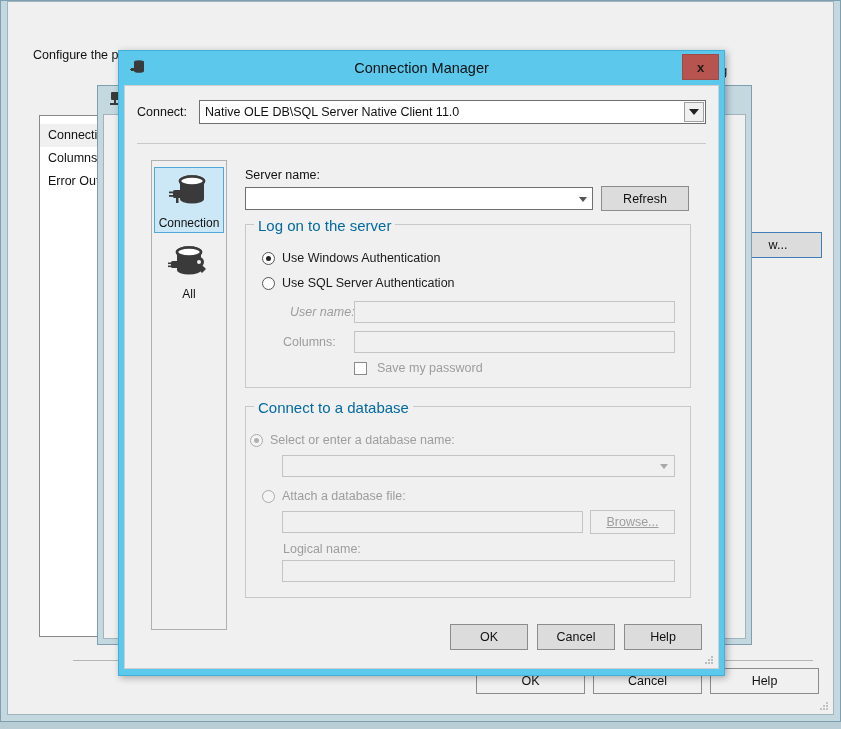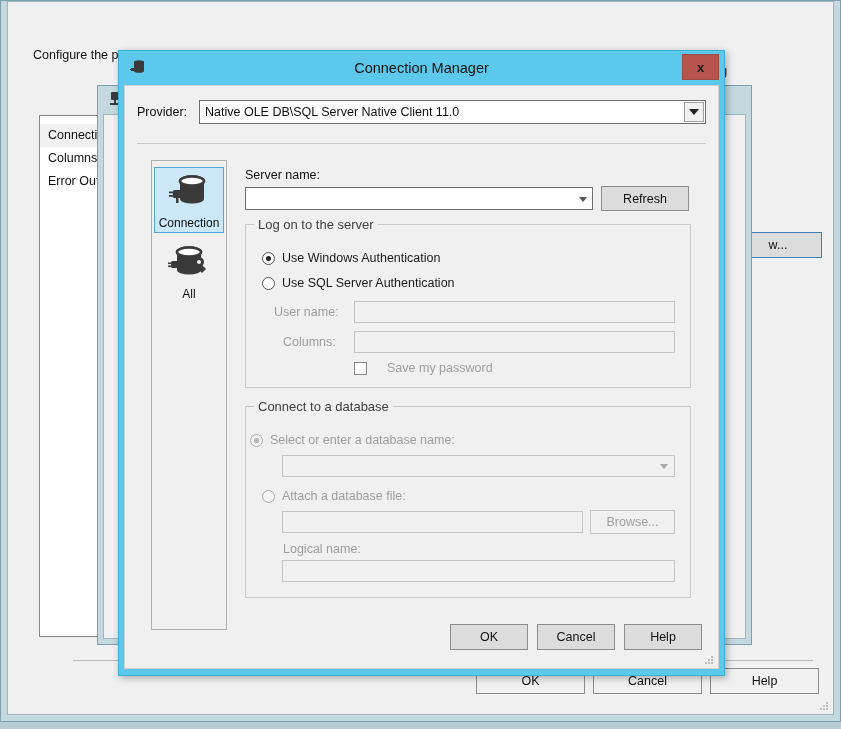--- a/index.html
+++ b/index.html
@@ -332,22 +332,22 @@
   
   .groupbox {
     position: absolute;
     border: 1px solid #c8c8c8;
   }
   .group-title {
     position: absolute;
     top: -8px; left: 8px;
     background: #f0f0f0;
     padding: 0 4px;
-    font-size: 13px;
-    color: #404040;
+    font-size: 15px;
+    color: #0369a1;
   }
 
   #group-logon { left: 6px; top: 64px; width: 446px; height: 164px; }
   #group-db   { left: 6px; top: 246px; width: 446px; height: 192px; }
 
   .radio-row {
     position: absolute;
     display: flex;
     align-items: center;
     gap: 7px;
@@ -394,37 +394,38 @@
     position: absolute;
     right: 1px; top: 0;
     width: 18px; height: 20px;
     display: flex; align-items: center; justify-content: center;
   }
 
   .checkbox-row {
     position: absolute;
     display: flex;
     align-items: center;
-    gap: 20px;
+    gap: 10px;
     font-size: 12.5px;
   }
   .checkbox {
     width: 13px; height: 13px;
     border: 1px solid #8a8a8a;
     background: #fff;
     flex: none;
   }
 
   .gbtn {
     position: absolute;
     background: #f0f0f0;
     border: 1px solid #c4c4c4;
     font-size: 12.5px;
     display: flex; align-items: center; justify-content: center;
     color: #9d9d9d;
+    text-decoration: underline;
   }
 
   
   #cm-footer-test {
     position: absolute;
     left: 26px; bottom: 18px;
     width: 136px; height: 26px;
     background: #dcdcdc;
     border: 1px solid #8c8c8c;
     font-size: 12.5px;
@@ -520,21 +521,21 @@
         <rect x="1" y="11" width="1.5" height="1" fill="#3a3a3a"></rect>
       </svg>
     </span>
     <div id="cm-title">Connection Manager</div>
     <div id="cm-close">x</div>
   </div>
 
   <div id="cm-client">
 
     <div id="provider-row">
-      <span id="provider-label" class="field-label">Provider:</span>
+      <span id="provider-label" class="field-label">Connect:</span>
       <div id="provider-combo">
         <span id="provider-value">Native OLE DB\SQL Server Native Client 11.0</span>
         <span id="provider-arrow">
           <span class="tri-down"></span>
         </span>
       </div>
     </div>
     <div id="cm-sep"></div>
 
     <div id="cm-sidebar">
@@ -582,21 +583,21 @@
         <div class="radio-row" style="left:16px; top:26px;">
           <span class="radio checked"></span>
           <span>Use Windows Authentication</span>
         </div>
 
         <div class="radio-row" style="left:16px; top:51px;">
           <span class="radio"></span>
           <span>Use SQL Server Authentication</span>
         </div>
 
-        <span class="field-label dim" style="position:absolute; left:28px; top:80px;">User name:</span>
+        <span class="field-label dim" style="position:absolute; left:44px; top:80px;font-style:italic;">User name:</span>
         <div class="textbox dis" style="left:108px; top:76px; width:321px;"></div>
 
         <span class="field-label dim" style="position:absolute; left:37px; top:110px;">Columns:</span>
         <div class="textbox dis" style="left:108px; top:106px; width:321px;"></div>
 
         <div class="checkbox-row dimtext" style="left:108px; top:136px;">
           <span class="checkbox"></span>
           <span>Save my password</span>
         </div>
       </div>

